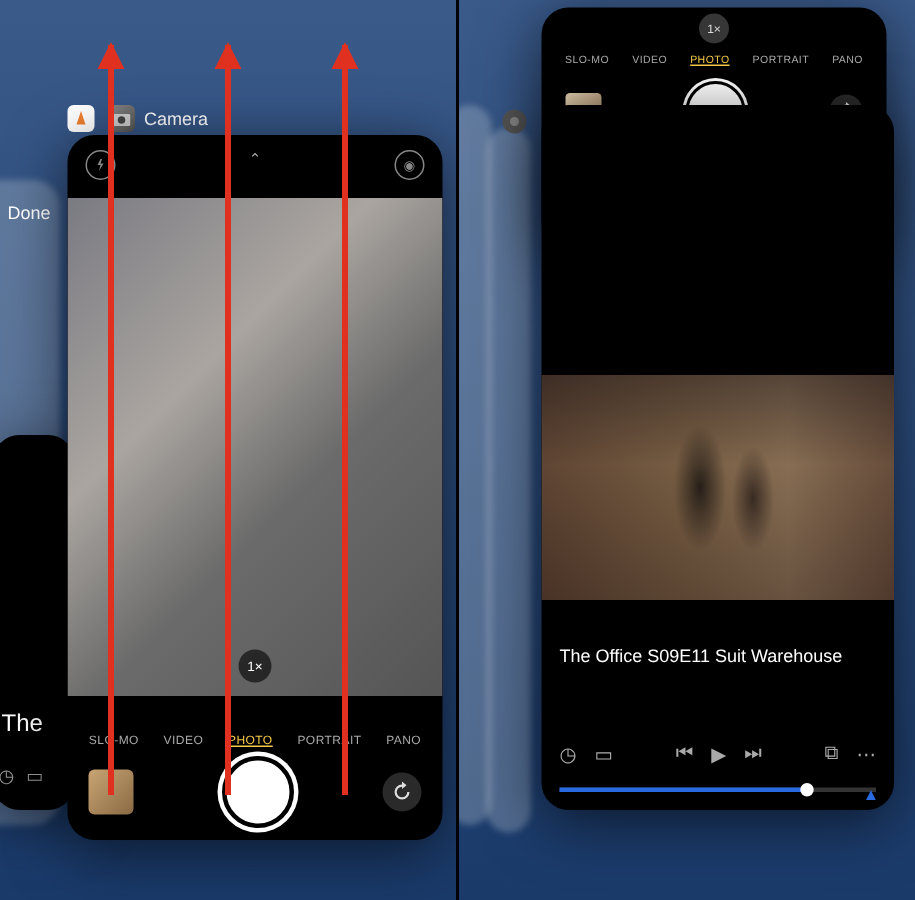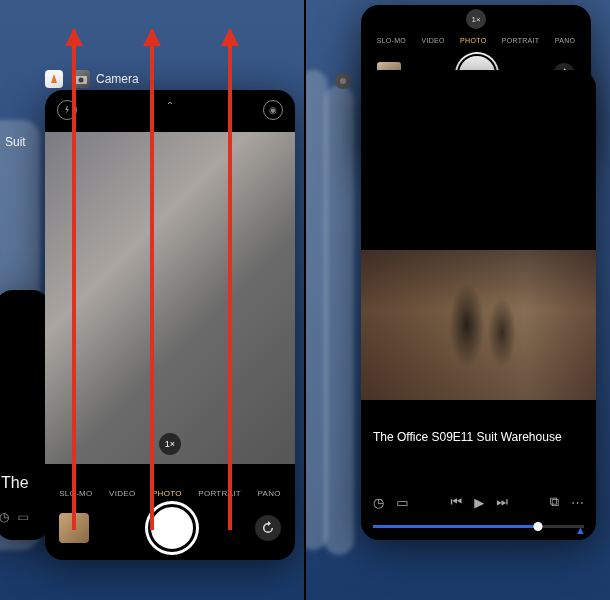--- a/index.html
+++ b/index.html
@@ -30,21 +30,21 @@
     .done-btn { position: absolute; top: 135px; left: 5px; color: #fff; font-size: 12px; }
     
     
     .camera-top { display: flex; justify-content: space-between; padding: 10px 12px; }
     .cam-icon { width: 20px; height: 20px; border: 1.5px solid #888; border-radius: 50%; display: flex; align-items: center; justify-content: center; color: #888; font-size: 9px; }
     .cam-chevron { color: #aaa; font-size: 10px; }
     .camera-viewfinder { position: absolute; top: 42px; left: 0; right: 0; bottom: 96px; background: linear-gradient(135deg, #7a7a82 0%, #aaa5a0 35%, #6b6b6b 60%, #555 100%); }
     .zoom-badge { position: absolute; bottom: 105px; left: 50%; transform: translateX(-50%); width: 22px; height: 22px; background: rgba(0,0,0,0.6); border-radius: 50%; color: #fff; font-size: 9px; display: flex; align-items: center; justify-content: center; }
     .camera-modes { position: absolute; bottom: 62px; left: 0; right: 0; display: flex; justify-content: space-around; padding: 0 6px; font-size: 8px; letter-spacing: 0.3px; }
     .mode { color: #aaa; }
-    .mode.active { color: #f7c94b; }
+    .mode.active { color: #f7c94b; text-decoration: underline; }
     .camera-bottom { position: absolute; bottom: 8px; left: 0; right: 0; display: flex; justify-content: space-between; align-items: center; padding: 0 14px; }
     .thumb { width: 30px; height: 30px; border-radius: 4px; background: linear-gradient(135deg,#c9a574,#8a6a44); }
     .shutter { width: 48px; height: 48px; border-radius: 50%; background: #fff; border: 3px solid #000; box-shadow: 0 0 0 3px #fff; }
     .flip-btn { width: 26px; height: 26px; border-radius: 50%; background: #2a2a2a; display: flex; align-items: center; justify-content: center; color: #fff; font-size: 12px; }
     
     
     .rc-top { display: flex; justify-content: center; padding: 4px; }
     .rc-zoom { width: 20px; height: 20px; background: rgba(60,60,60,0.9); border-radius: 50%; color: #ddd; font-size: 8px; display: flex; align-items: center; justify-content: center; }
     .rc-modes { display: flex; justify-content: space-around; font-size: 7px; padding: 4px 8px; }
     .rc-bottom { display: flex; justify-content: space-between; align-items: center; padding: 6px 16px 10px; }
@@ -102,21 +102,21 @@
   </div>
 
   <div class="app-card left-player-card">
     <div class="lp-title">The</div>
     <div class="lp-icons">
       <span>◷</span>
       <span>▭</span>
     </div>
   </div>
 
-  <div class="done-btn">Suit</div>
+  <div class="done-btn">Done</div>
 
   <div class="app-card left-camera-card">
     <div class="camera-top">
       <span class="cam-icon">
         <svg width="10" height="10" viewBox="0 0 10 10">
             <path d="M5 1L3 5h2l-1 4 3-5H5l1-3z" fill="#888"></path>
           </svg>
       </span>
       <span class="cam-chevron">⌃</span>
       <span class="cam-icon">◉</span>

